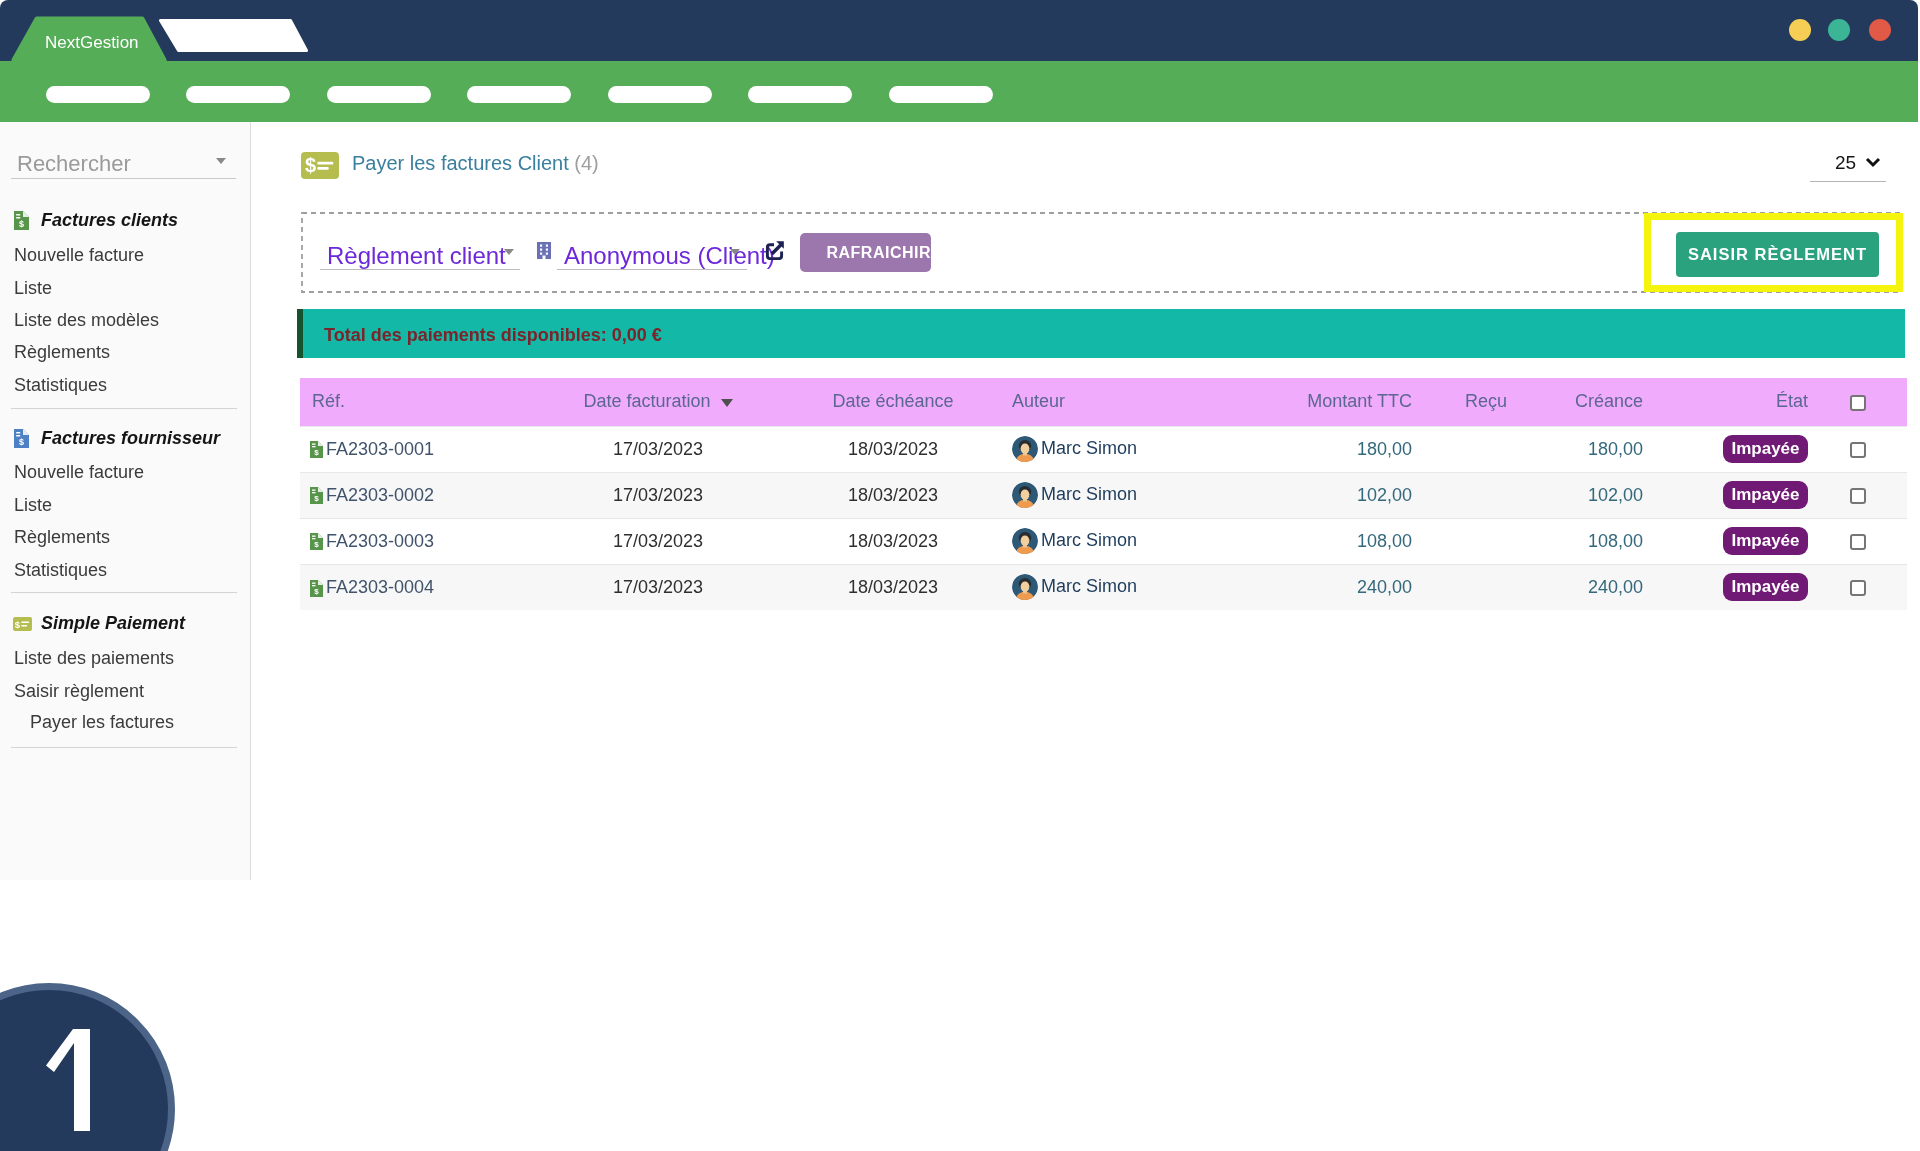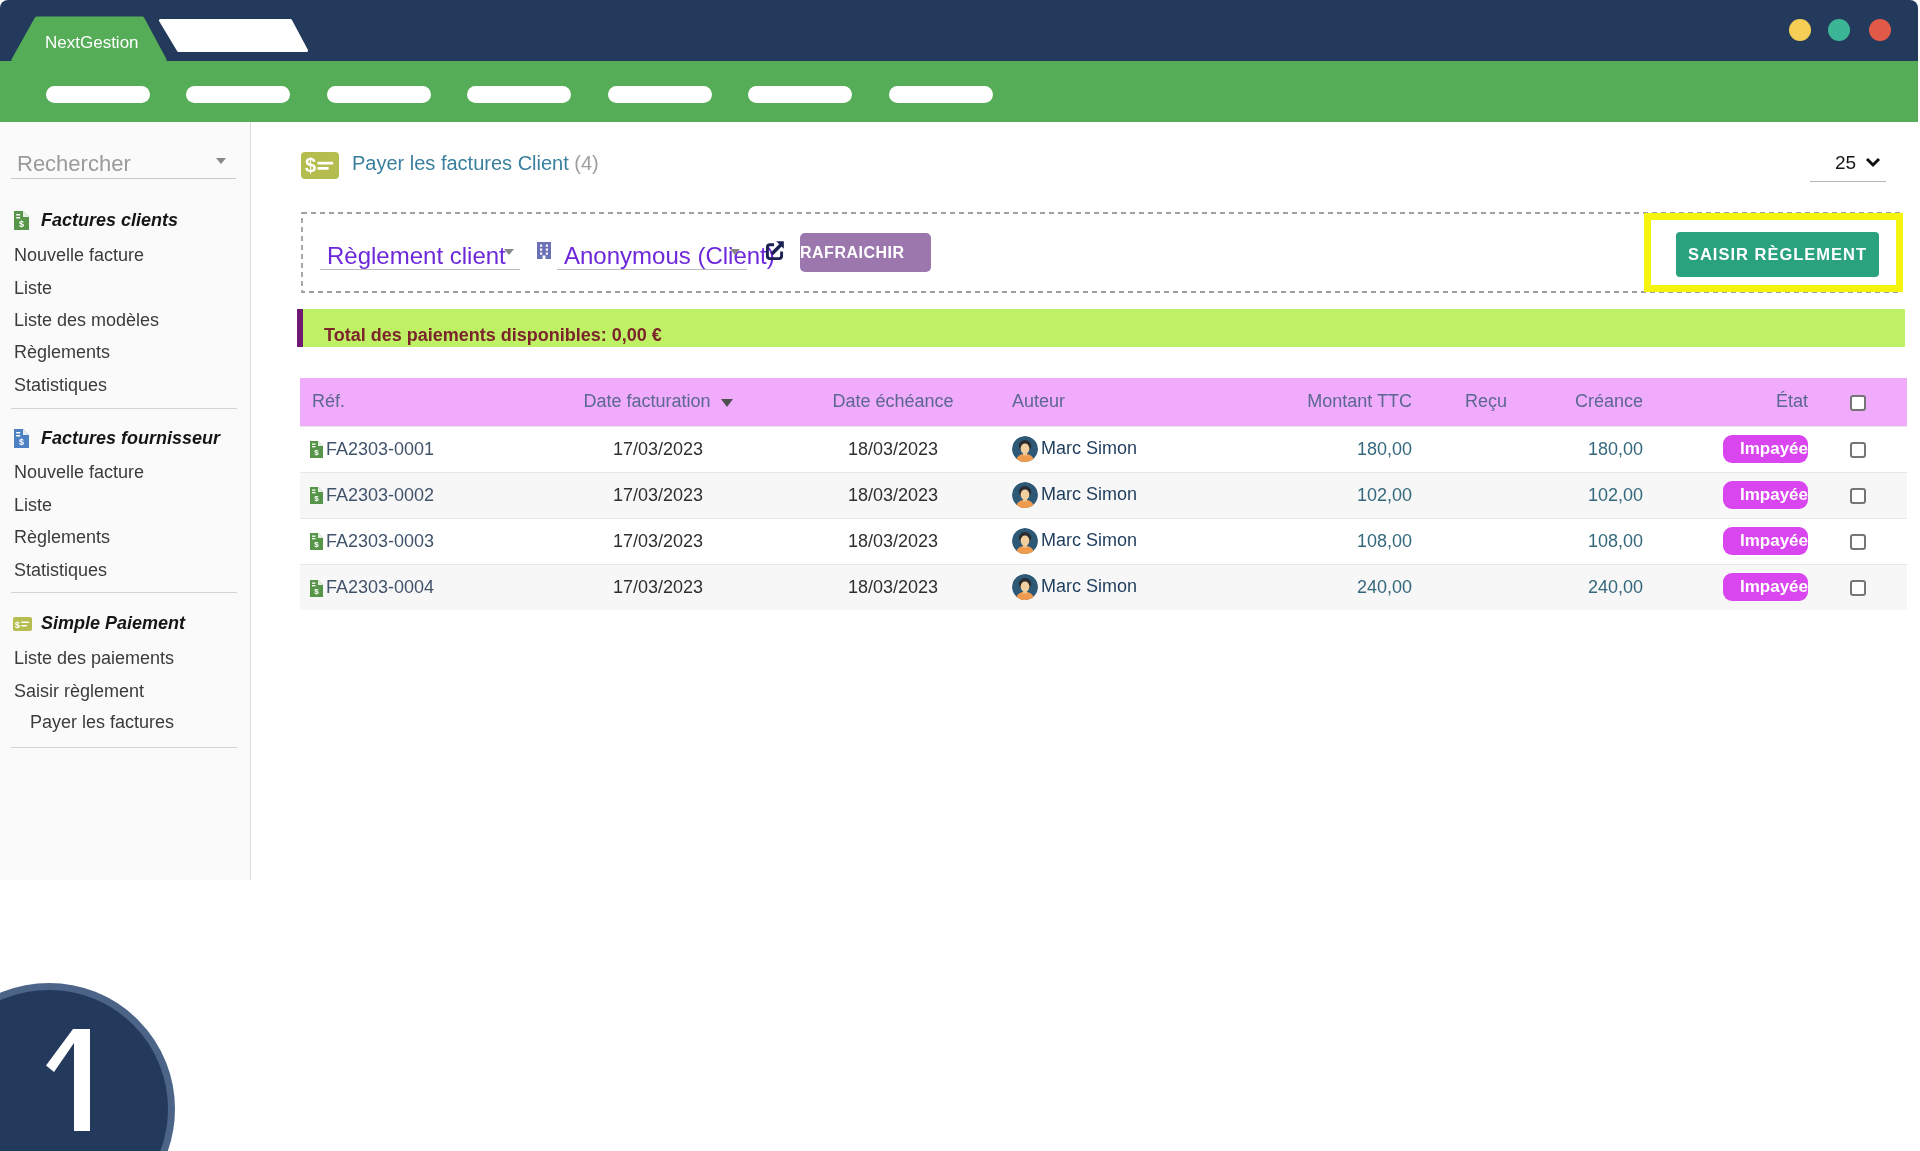--- a/index.html
+++ b/index.html
@@ -32,47 +32,47 @@
   #sel25 { left:1835px; top:152px; font-size:19px; color:#161616; }
   #sel25-line { left:1810px; top:181px; width:76px; height:1px; background:#b5b5b5; }
 
   
   #filterbox { left:301px; top:212px; }
   .sel-text { position:absolute; font-size:24px; color:#6d28d9; }
   .sel-line { position:absolute; height:1px; background:#bdbdbd; }
   .caret { position:absolute; width:0; height:0; border-left:5px solid transparent;
     border-right:5px solid transparent; border-top:6px solid #888; }
   #btn-raf { left:800px; top:233px; width:131px; height:39px; background:#9c77ae; border-radius:5px;
-    color:#fff; font-size:16px; font-weight:bold; text-align:left; line-height:39px; letter-spacing:.5px; }
+    color:#fff; font-size:16px; font-weight:bold; text-align:right; line-height:39px; letter-spacing:.5px; }
   #ylbox { left:1644px; top:213px; width:259px; height:79px; border:7px solid #f4f40e; background:#fff; }
   #btn-saisir { left:1676px; top:232px; width:203px; height:45px; background:#29a27d; border-radius:4px;
     color:#fff; font-size:16.5px; font-weight:bold; text-align:center; line-height:45px; letter-spacing:1px; }
 
   
-  #alert { left:297px; top:309px; width:1608px; height:38px; background:#bef264;
-    border-left:6px solid #701a75; }
+  #alert { left:297px; top:309px; width:1608px; height:49px; background:#14b8a6;
+    border-left:6px solid #14532d; }
   #alert span { position:absolute; left:21px; top:16px; font-size:18px; font-weight:bold; color:#7b242b; }
 
   
   #tbl { left:300px; top:378px; width:1605px; }
   table { border-collapse:collapse; table-layout:fixed; width:1605px; font-size:18px; }
   th { background:#f0abfc; color:#5b6790; font-weight:normal; height:48px; }
   td { height:46px; }
   tr.alt td { background:#f7f7f7; }
   tbody tr td { border-top:1px solid #e7e7e7; }
   tr.total td { border-top:1px solid #e7e7e7; border-bottom:1px solid #cfcfcf; color:#9a9a9a; }
   th:nth-child(2), td:nth-child(2) { padding-right:8px; }
   th:nth-child(3), td:nth-child(3) { padding-left:12px; }
   .al { text-align:left; } .ac { text-align:center; } .ar { text-align:right; }
   .ref { color:#41536b; }
   .date { color:#2f2f2f; }
   .amt { color:#34687c; }
   .who { color:#1e3c5c; }
-  .badge { display:inline-block; width:85px; height:28px; background:#d946ef; border-radius:9px;
-    color:#fff; font-size:17px; font-weight:bold; line-height:28px; }
+  .badge { display:inline-block; width:85px; height:28px; background:#701a75; border-radius:9px;
+    color:#fff; font-size:17px; font-weight:bold; text-align:center; line-height:28px; }
   .cb { display:inline-block; width:16px; height:16px; border:2px solid #757575; border-radius:3px;
     background:#fff; vertical-align:middle; }
   .avatar { display:inline-block; vertical-align:middle; margin-right:3px; }
 
   
   #footer { left:0; top:1058px; width:1920px; height:93px; background:#243a5c; }
   #footer span { position:absolute; left:20px; width:1920px; top:33px; text-align:center;
     color:#fff; font-size:24px; }
   #circle1 { left:0; top:960px; width:200px; height:191px; }
 </style>

